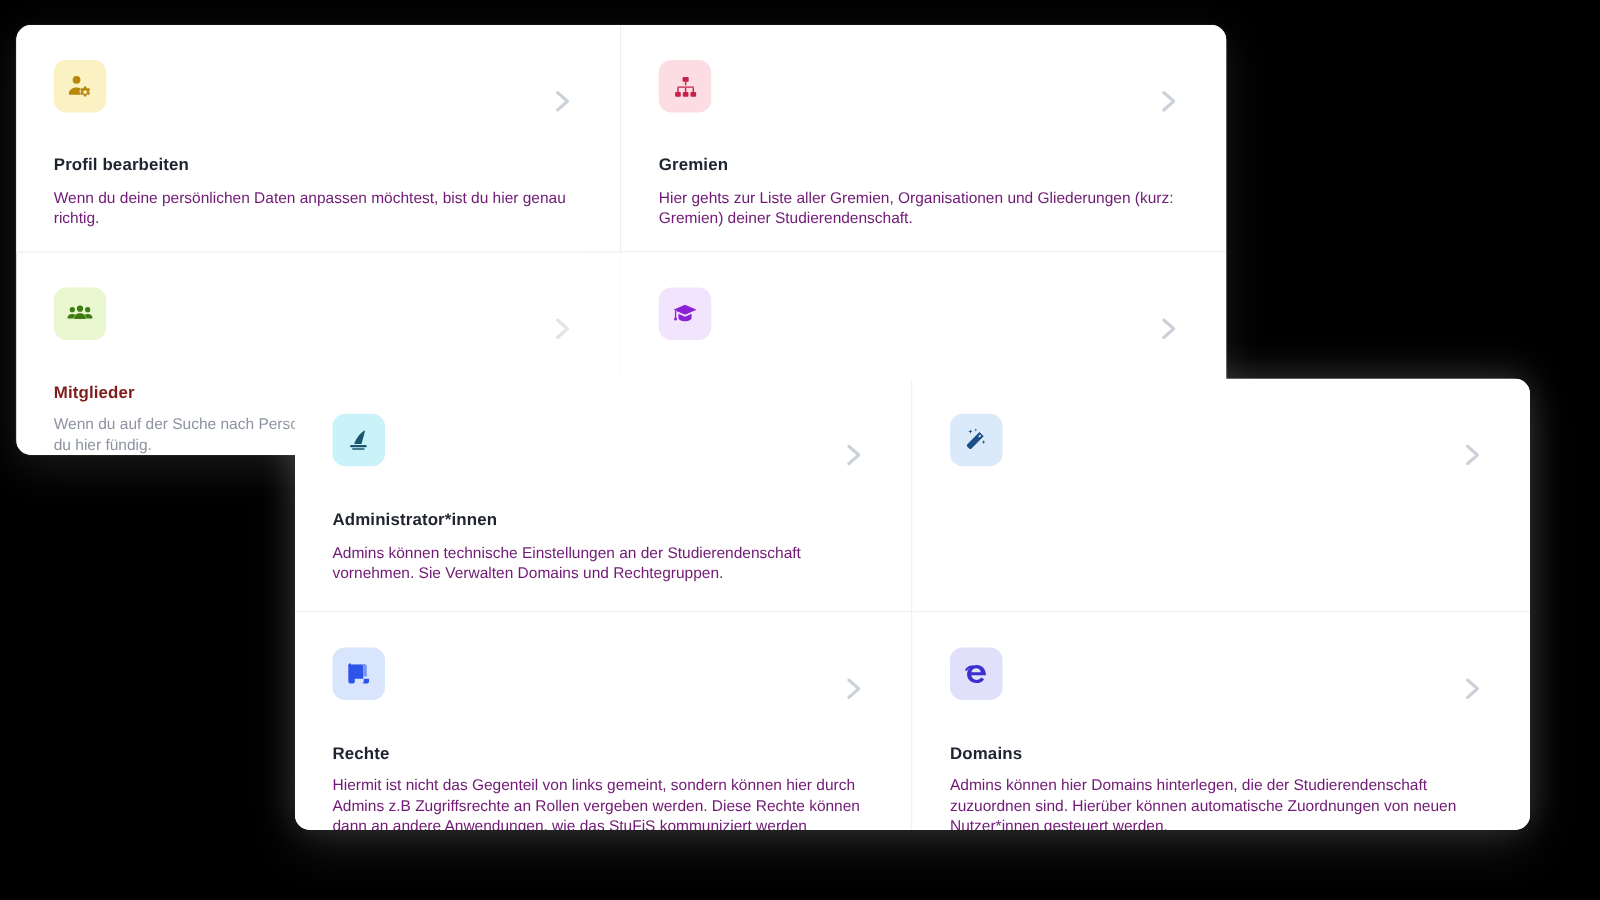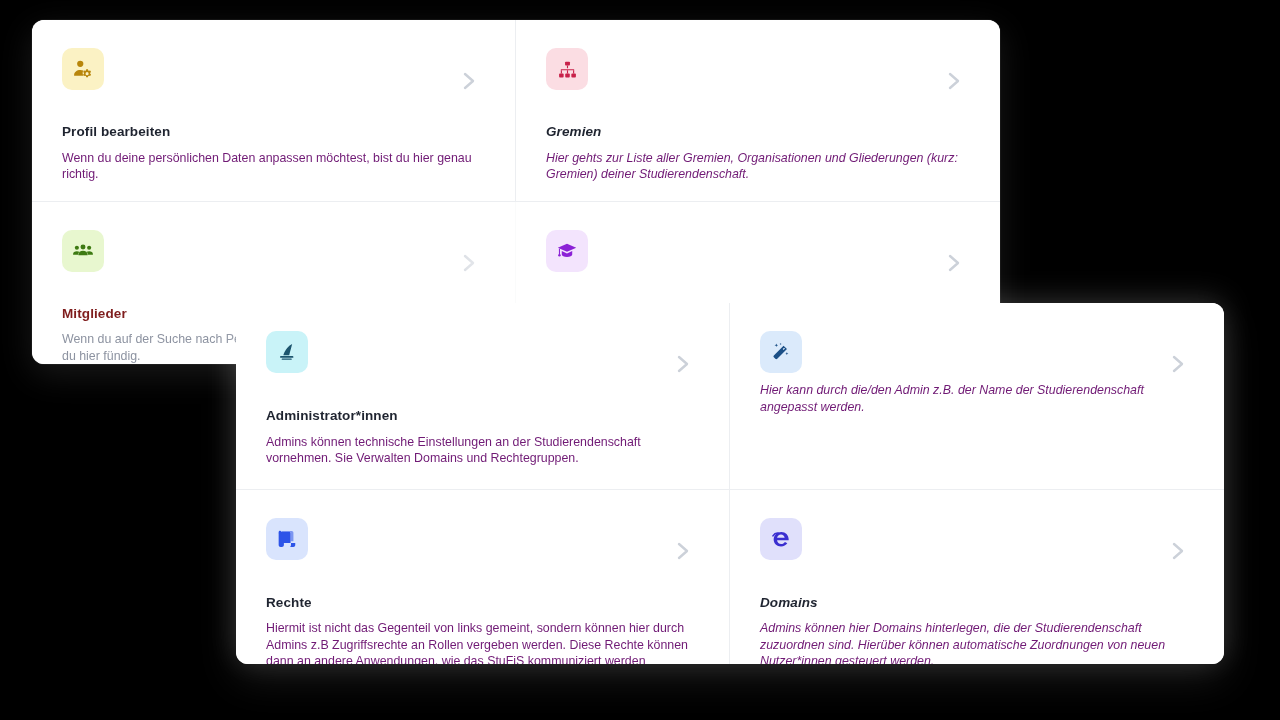--- a/index.html
+++ b/index.html
@@ -21,21 +21,21 @@
 
   
   .panel {
     position: absolute;
     background: #ffffff;
     border-radius: 12px;
     overflow: hidden;
   }
 
   #back-panel {
-    left: 32px;
+    left: 13px;
     top: 20px;
     width: 968px;
     height: 344px;
     box-shadow: 0 10px 34px rgba(255,255,255,0.10),
                 0 0 0 1px rgba(255,255,255,0.05);
   }
 
   #front-panel {
     left: 236px;
     top: 303px;
@@ -55,21 +55,21 @@
 
   
   .card {
     position: relative;
     padding: 28px 30px 22px 30px;
     background: #ffffff;
     border-right: 1px solid #eceef1;
     border-bottom: 1px solid #eceef1;
     cursor: pointer;
   }
-  .card.col-last { border-right: none; font-style: italic; }
+  .card.col-last { border-right: none; }
   .card.row-last { border-bottom: none; }
 
   .icon-tile {
     width: 42px;
     height: 42px;
     border-radius: 10px;
     display: flex;
     align-items: center;
     justify-content: center;
   }
@@ -228,21 +228,20 @@
             <path d="M6.9 2.6l.52 1.48 1.48.52-1.48.52L6.9 6.6l-.52-1.48L4.9 4.6l1.48-.52L6.9 2.6z"></path>
             <path d="M18.4 12.1l.44 1.24 1.24.44-1.24.44-.44 1.24-.44-1.24-1.24-.44 1.24-.44.44-1.24z"></path>
             <path d="M11.6 2.0l.33.93.93.33-.93.33-.33.93-.33-.93-.93-.33.93-.33.33-.93z"></path>
           </svg>
         </div>
         <div class="chevron">
           <svg width="22" height="30" viewBox="0 0 22 30" fill="none" stroke="currentColor" stroke-width="2.4" stroke-linecap="round" stroke-linejoin="round">
             <polyline points="6,8 14,15 6,22"></polyline>
           </svg>
         </div>
-        <div class="card-desc" style="max-width:460px;">Hier kann durch die/den Admin z.B. der Name der Studierendenschaft angepasst werden.</div>
       </div>
 
       <div class="card row-last">
         <div class="icon-tile" style="background:#d9e4fd;">
           <svg width="22" height="22" viewBox="0 0 24 24" fill="#2d54e8" aria-hidden="true">
             <path d="M6.1 3.4h11.0c1.1 0 1.9.9 1.9 2.0v9.0h-3.0V5.6c0-.8-.55-1.4-1.3-1.4H6.1V3.4z" opacity="0.55"></path>
             <path d="M4.3 4.2h10.1c.85 0 1.5.7 1.5 1.55v10.6H8.6v2.1c0 1.2-.95 2.15-2.1 2.15H5.0c-1.15 0-2.1-.95-2.1-2.15V5.75c0-.85.6-1.55 1.4-1.55z"></path>
             <path d="M17.0 16.35h4.0v2.1c0 1.2-.95 2.15-2.1 2.15H15.4c.6-.58.95-1.35.95-2.15v-2.1h.65z"></path>
             <rect x="3.0" y="3.1" width="2.5" height="3.1" rx="1.0" fill="#2d54e8"></rect>
           </svg>

